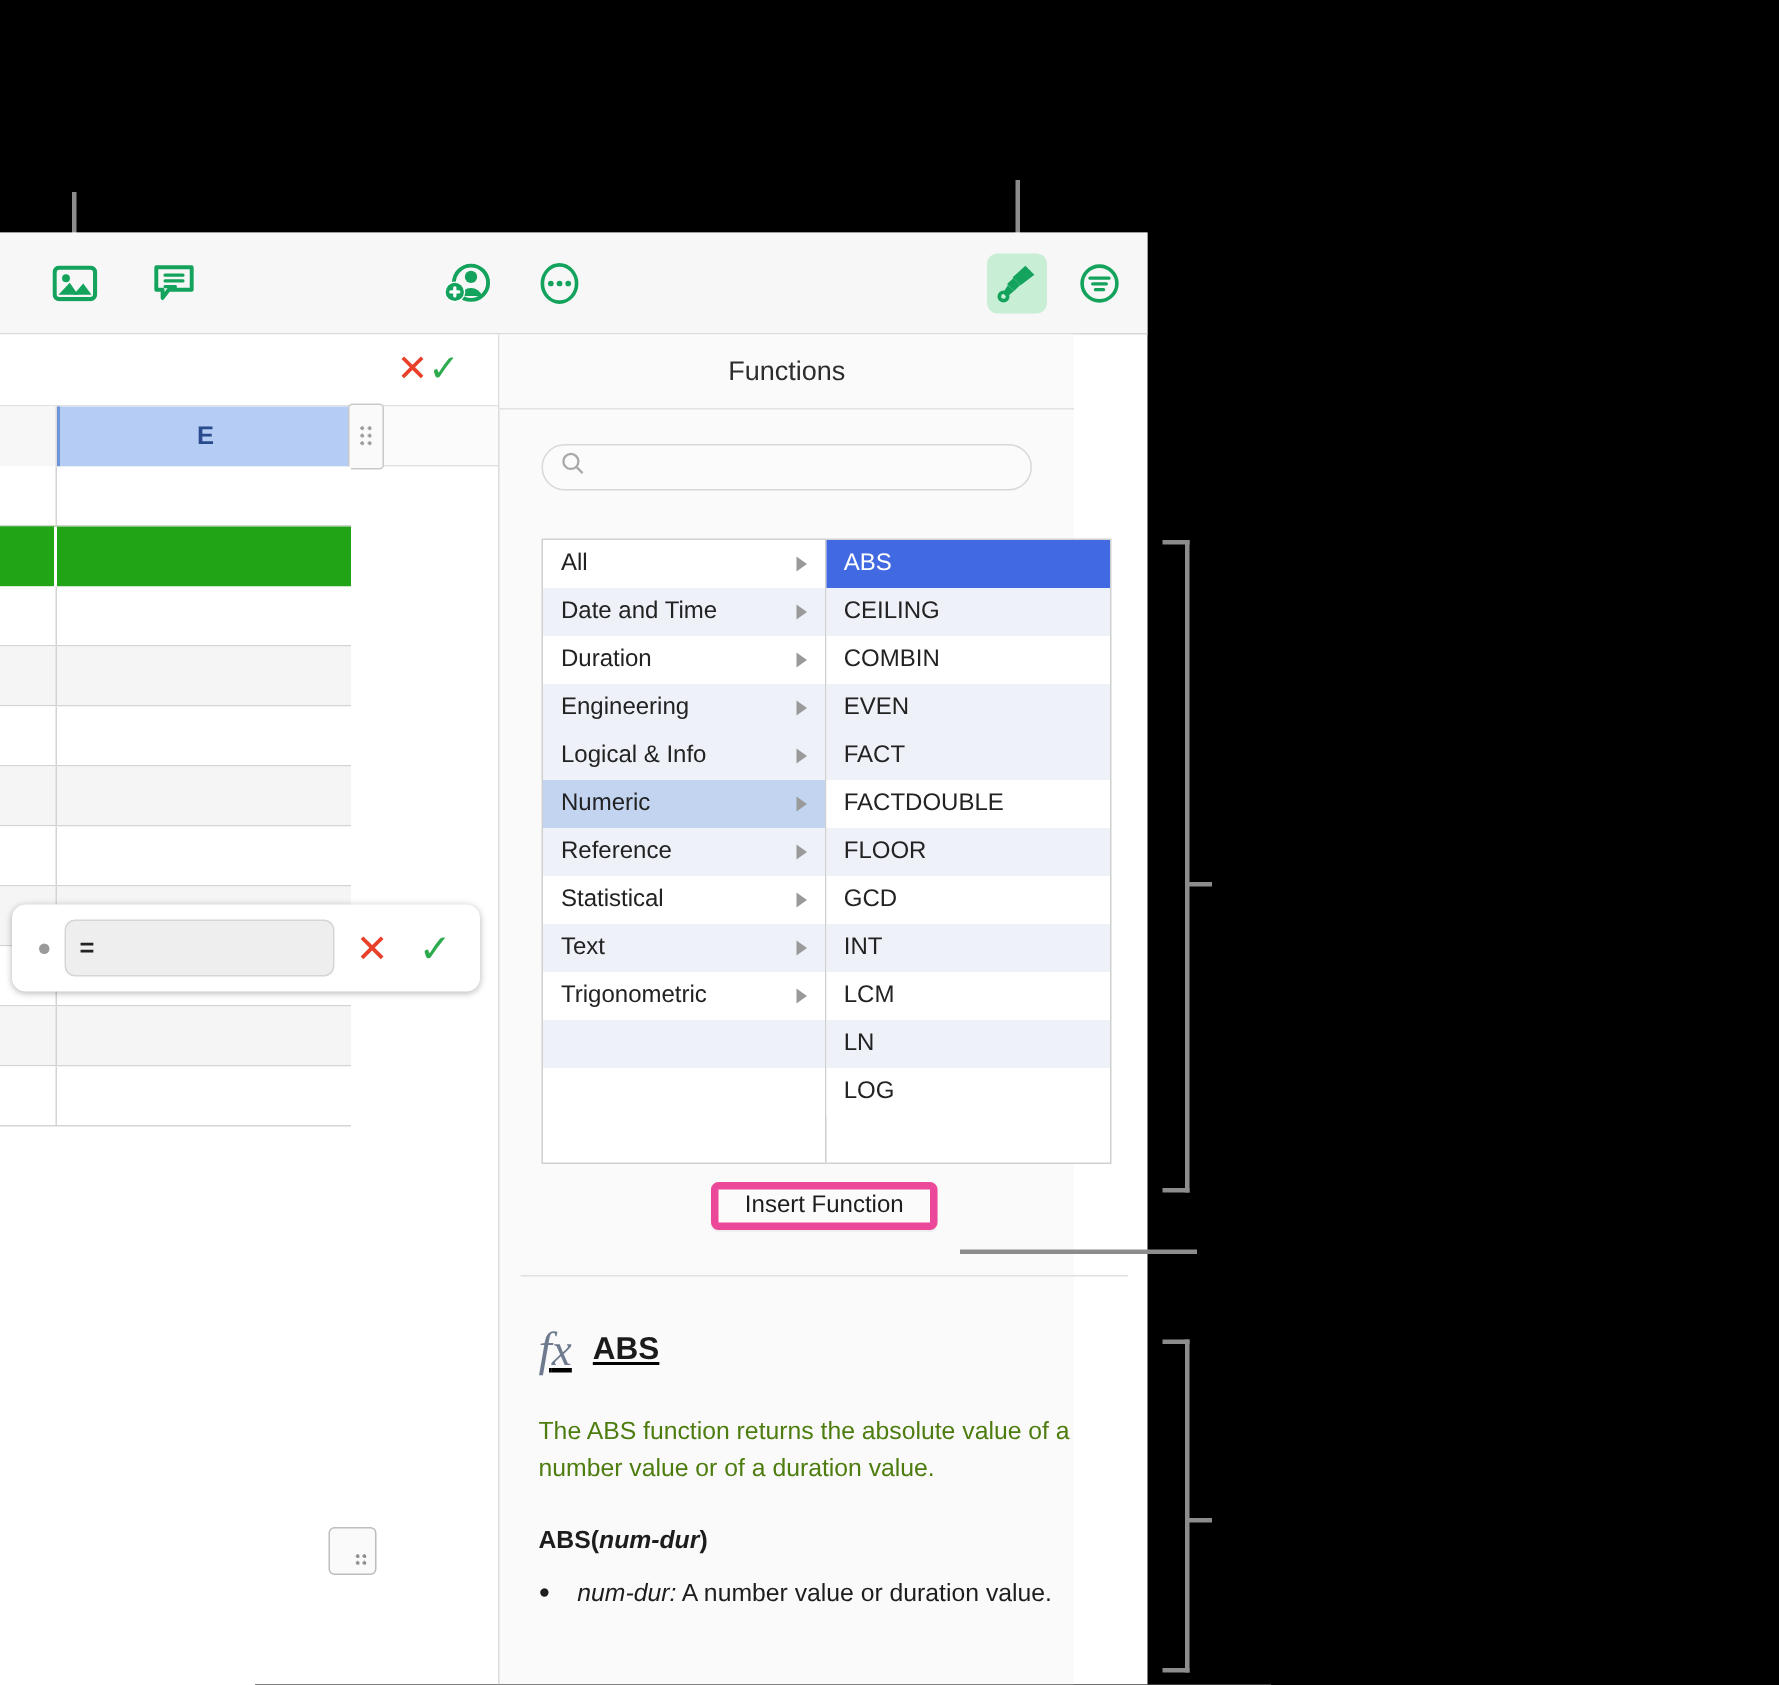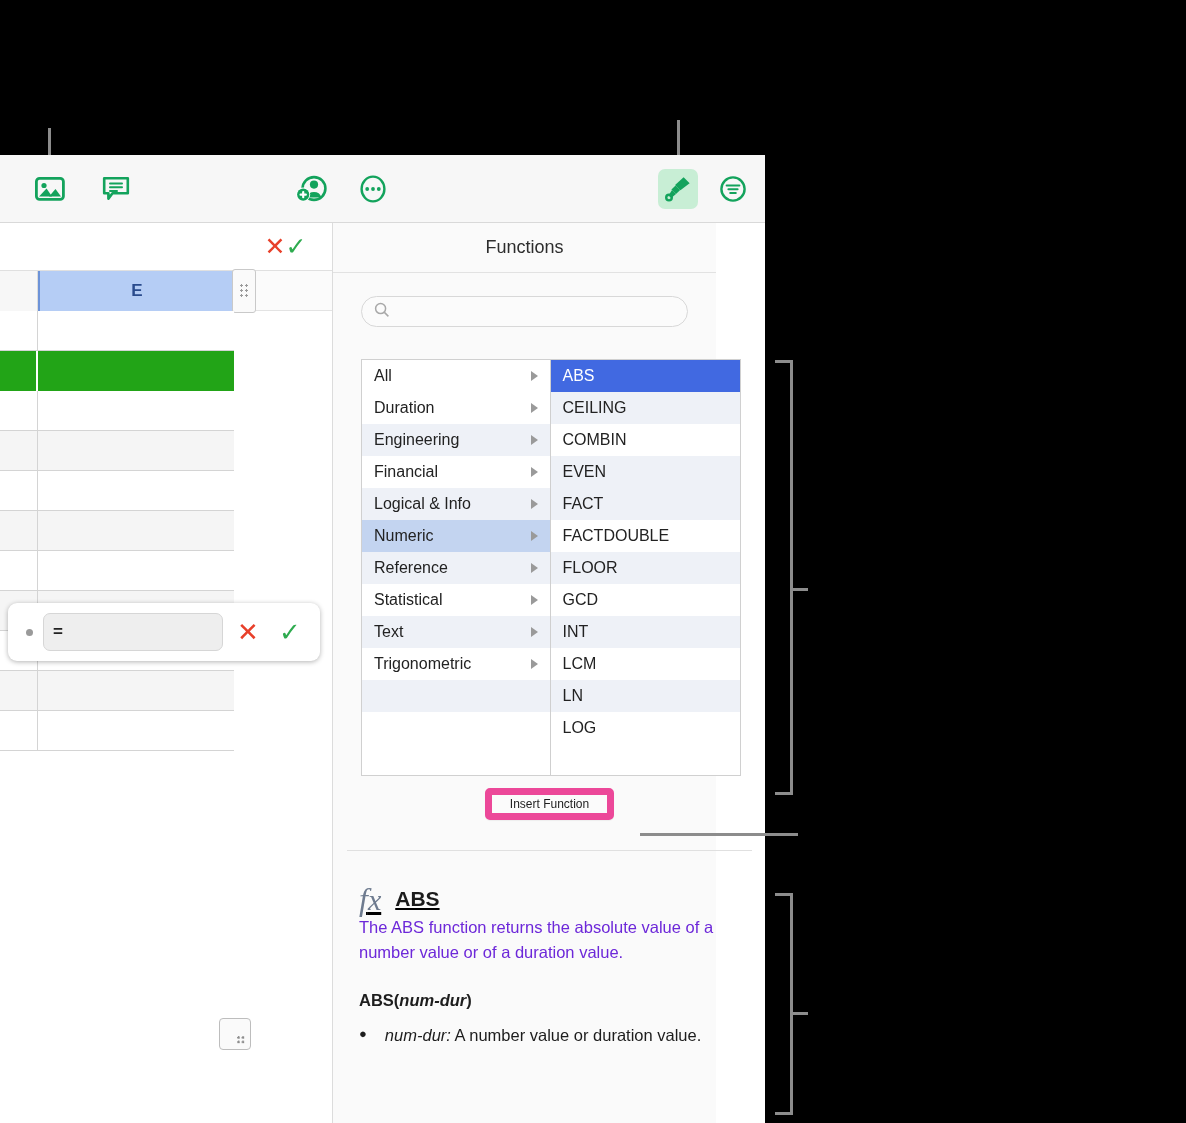--- a/index.html
+++ b/index.html
@@ -190,41 +190,41 @@
   }
   .fn-col .row.sel { background: #4169e1; color: #ffffff; }
 
   
   .insert-wrap {
     position: absolute; left: 0; top: 565px; width: 433px;
     display: flex; justify-content: center;
   }
   .insert-btn {
     height: 32px; padding: 0 18px;
-    background: #fbfbfb; border: 7px solid #ec4899; border-radius: 5px;
-    font-family: "Liberation Sans", sans-serif; font-size: 12px; color: #1d1d1d;
+    background: #fbfbfb; border: 5px solid #ec4899; border-radius: 5px;
+    font-family: "Liberation Sans", sans-serif; font-size: 16px; color: #1d1d1d;
     box-shadow: 0 1px 1px rgba(0,0,0,0.05);
   }
 
   .panel-divider {
     position: absolute; left: 14px; top: 627px;
     width: 405px; height: 1px; background: #e0e0e0;
   }
 
   
   .desc { position: absolute; left: 26px; top: 660px; width: 390px; }
   .desc-head { display: flex; align-items: center; gap: 14px; text-decoration: underline; }
   .fx {
     font-family: "Liberation Serif", serif; font-style: italic;
     font-size: 32px; color: #6e7b8f; line-height: 1;
   }
   .fx .sub { font-size: 30px; }
   .desc-name { font-size: 21px; font-weight: bold; color: #1b1b1b; }
   .desc-body {
-    font-size: 16.5px; color: #6d28d9; line-height: 1.5;
+    margin-top: 26px; font-size: 16.5px; color: #4d7c0f; line-height: 1.5;
   }
   .desc-sig { margin-top: 26px; font-size: 16.5px; color: #1d1d1d; font-weight: bold; }
   .desc-sig em { font-weight: bold; font-style: italic; }
   .desc-arg {
     margin-top: 14px; font-size: 16.5px; color: #1d1d1d; line-height: 1.45;
     display: flex; gap: 18px;
   }
   .desc-arg .bul { font-size: 13px; line-height: 1.6; }
   .desc-arg em { font-style: italic; }
 
@@ -403,30 +403,30 @@
           <input class="search-input" type="text" placeholder="" style="">
         </div>
       </div>
 
       <div class="lists">
         <div class="cat-col">
             <div class="row plain">
               <span>All</span>
               <span class="caret"></span>
             </div>
+            <div class="row stripe">
+              <span>Date and Time</span>
+              <span class="caret"></span>
+            </div>
             <div class="row plain">
               <span>Duration</span>
               <span class="caret"></span>
             </div>
             <div class="row stripe">
               <span>Engineering</span>
-              <span class="caret"></span>
-            </div>
-            <div class="row plain">
-              <span>Financial</span>
               <span class="caret"></span>
             </div>
             <div class="row stripe">
               <span>Logical &amp; Info</span>
               <span class="caret"></span>
             </div>
             <div class="row sel">
               <span>Numeric</span>
               <span class="caret"></span>
             </div>

